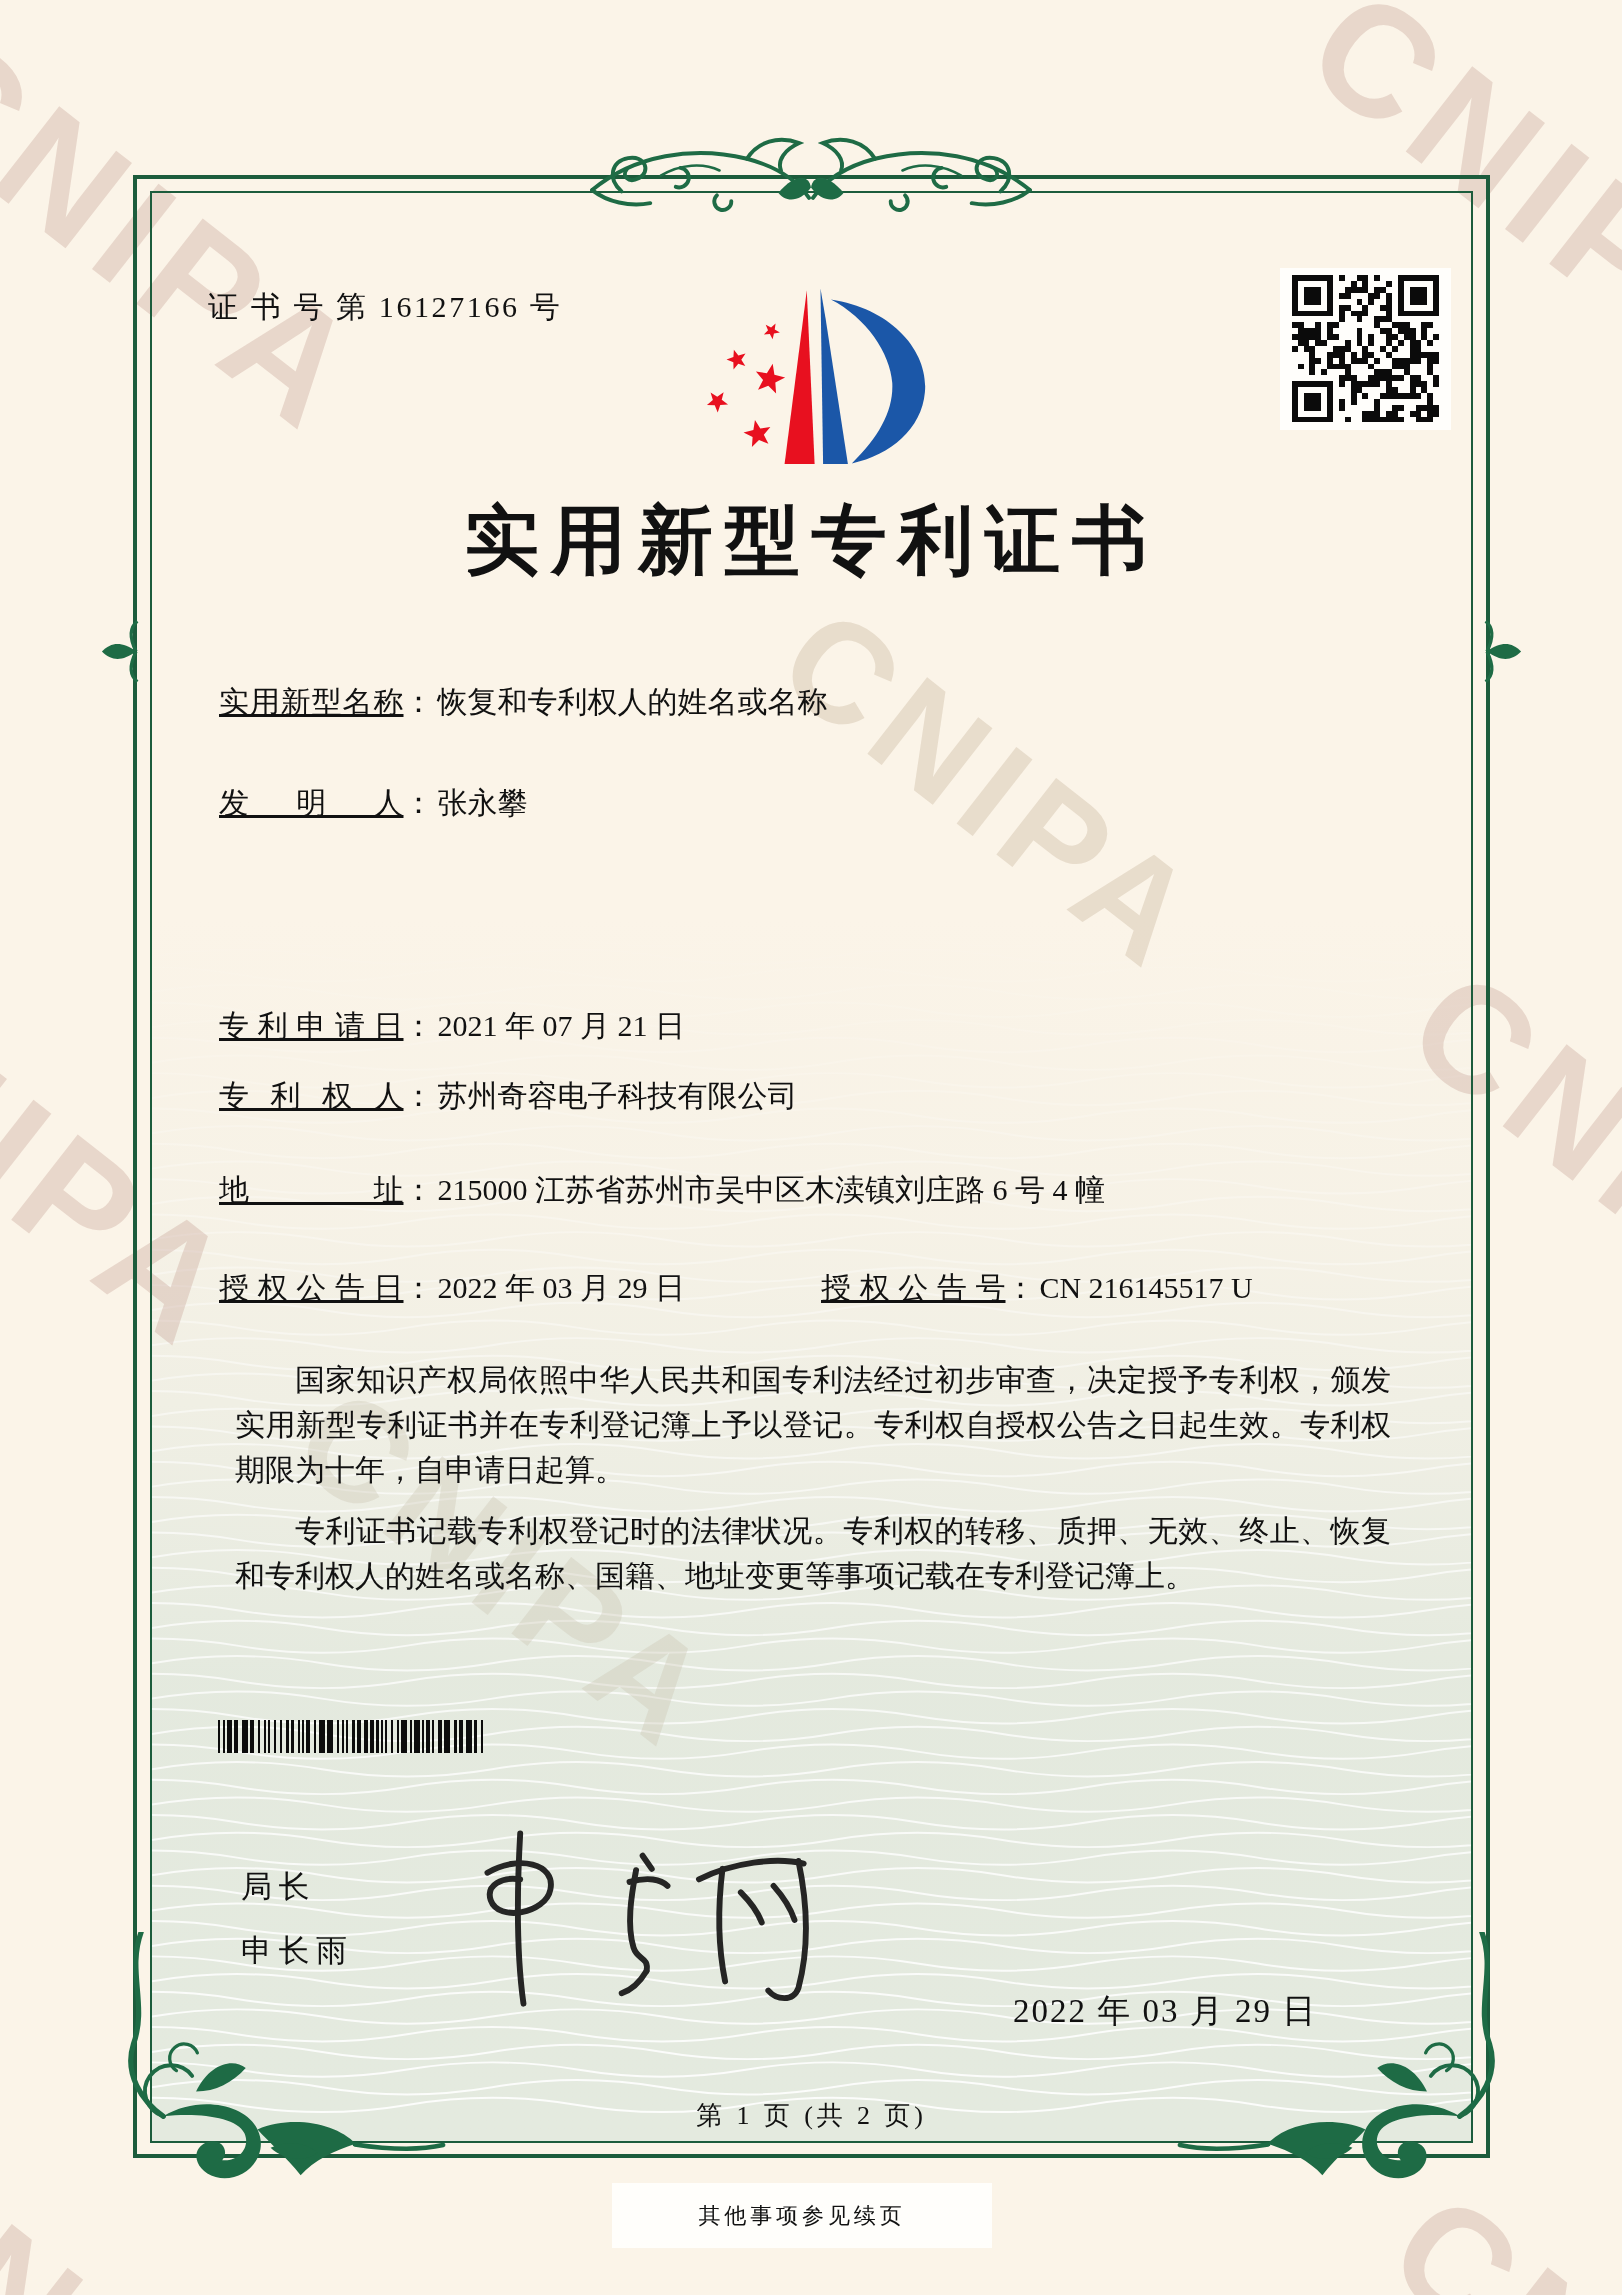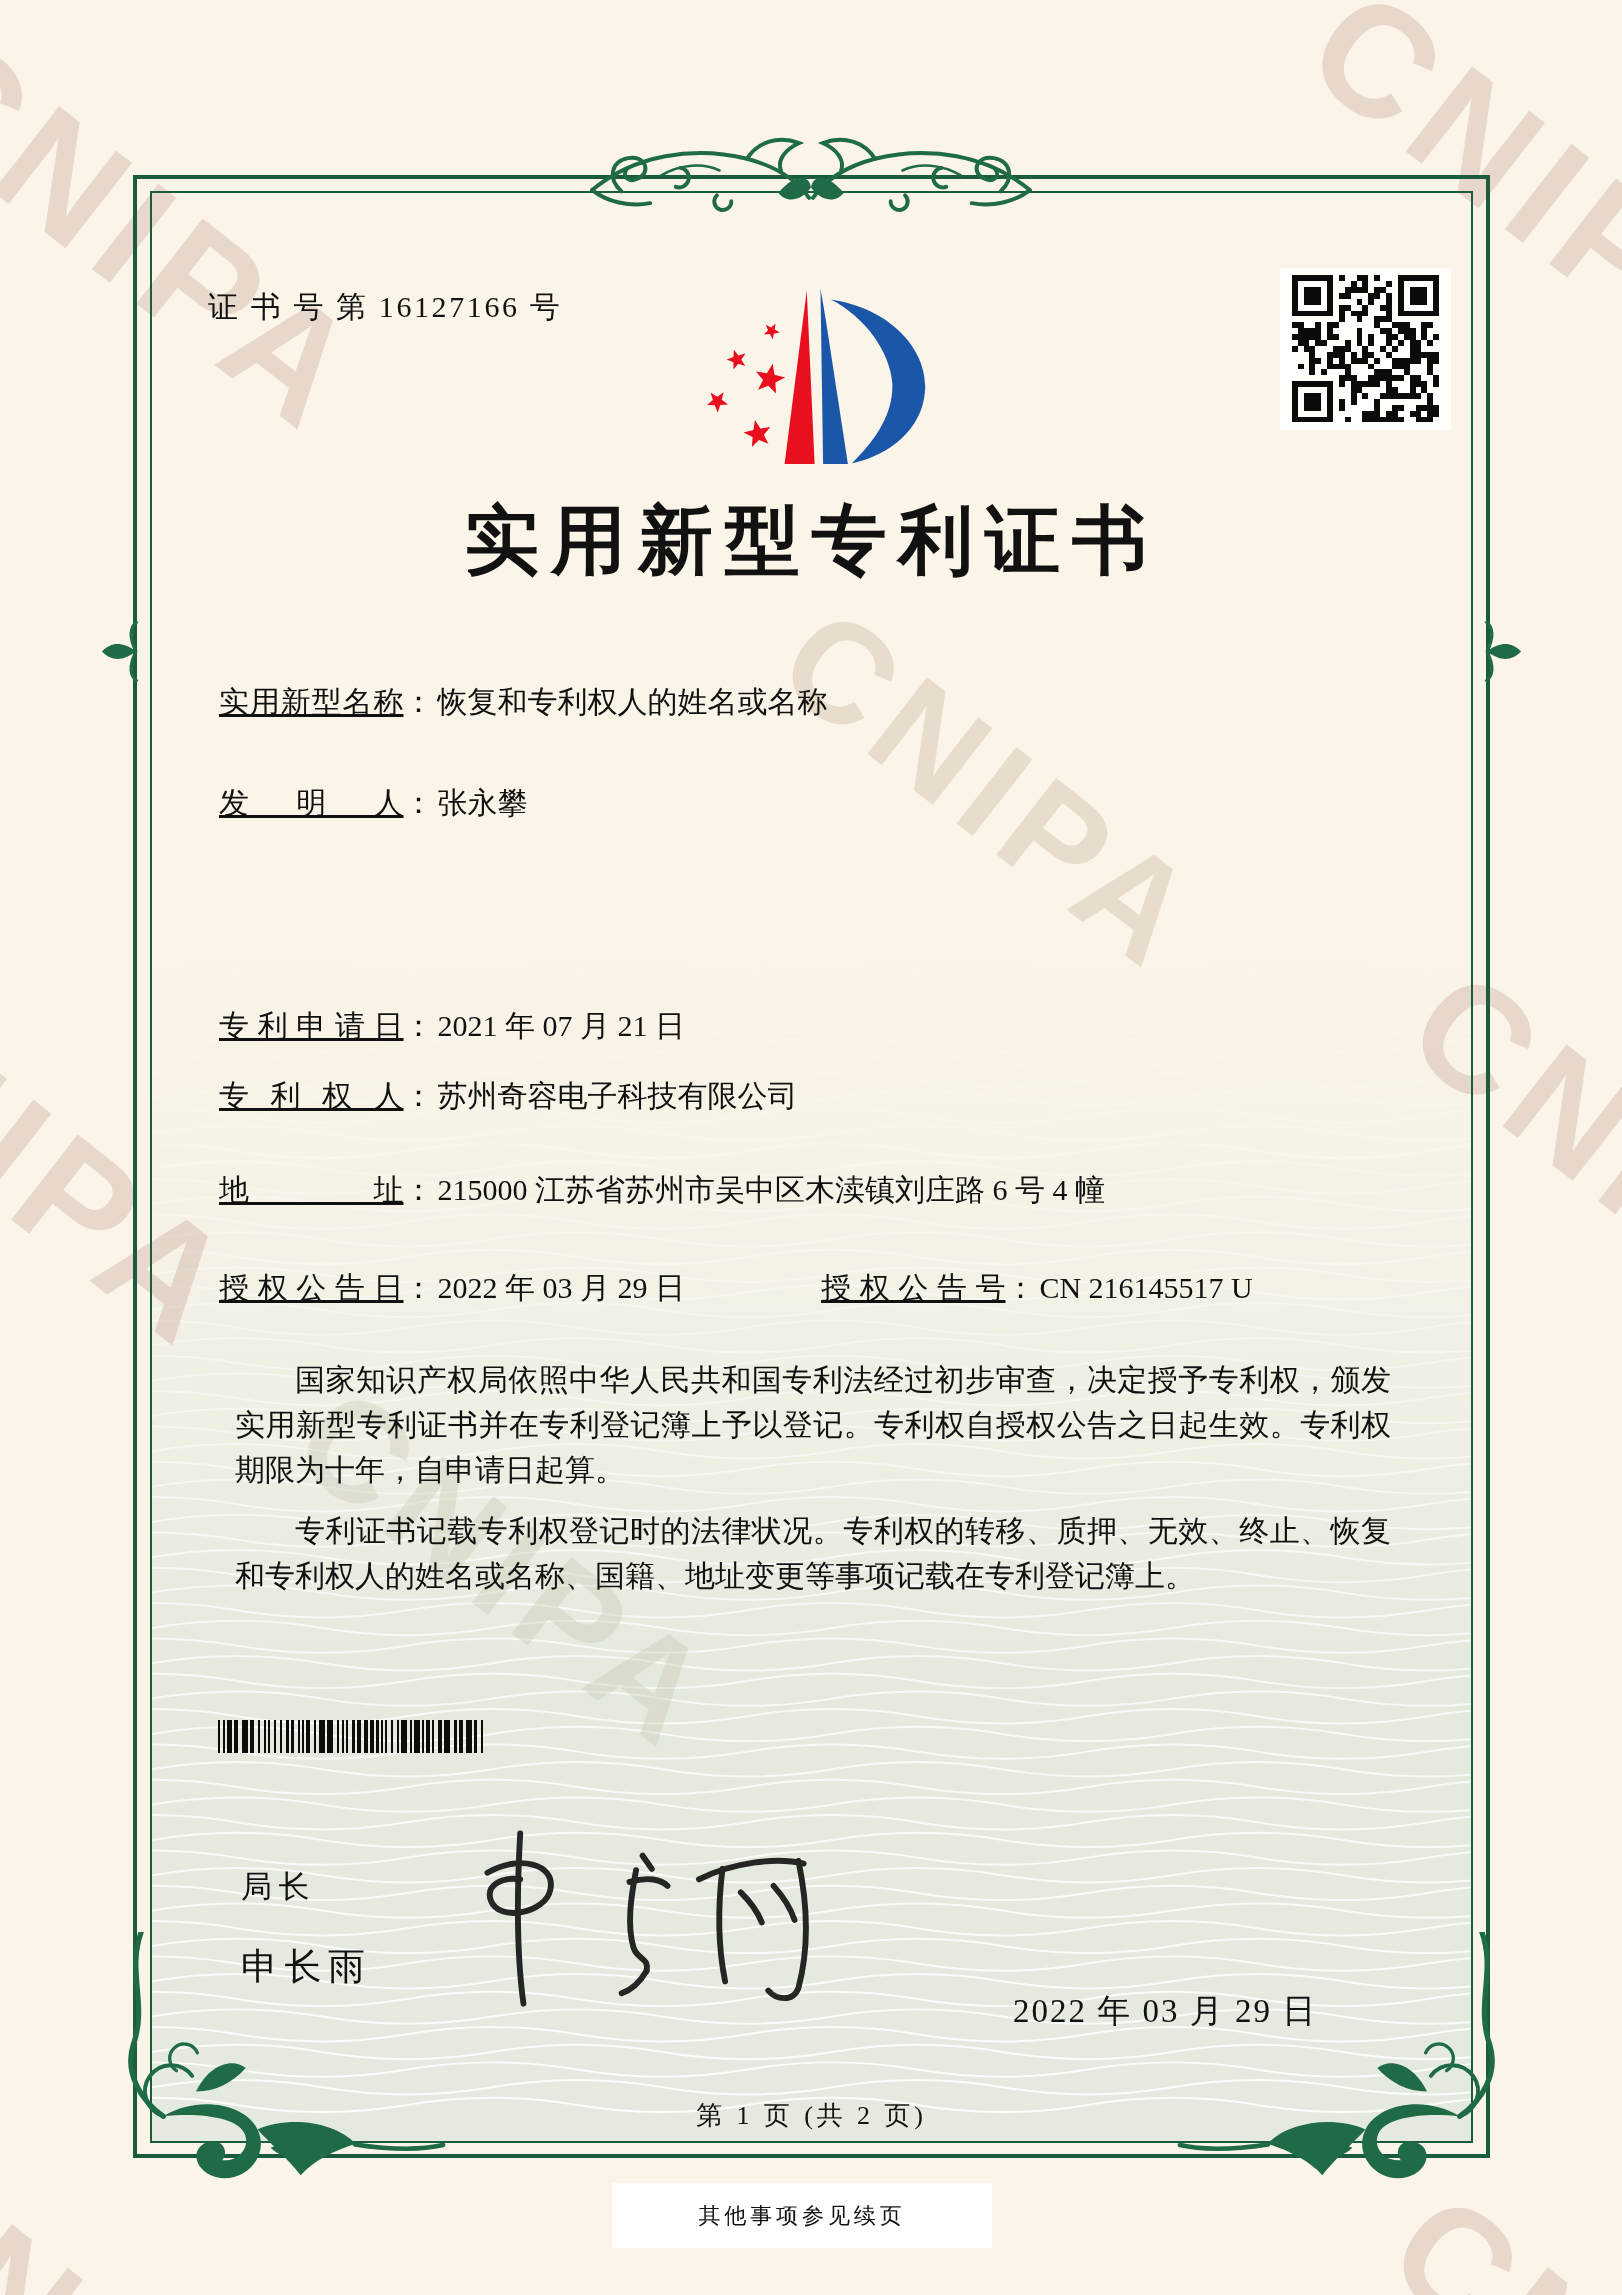--- a/index.html
+++ b/index.html
@@ -52,21 +52,21 @@
 
   .paras{position:absolute;left:219px;top:1341px;width:1188px;font-size:30px;
          line-height:45px;text-align:justify;}
   .paras p{margin:16px;text-indent:2em;}
 
   .barcode{position:absolute;left:218px;top:1720px;width:271px;height:33px;
            display:flex;align-items:stretch;}
   .barcode div{background:#0c0c0c;height:100%;}
 
   .sig-role{position:absolute;left:241px;top:1866px;font-size:31px;letter-spacing:6.5px;}
-  .sig-name{position:absolute;left:241px;top:1930px;font-size:37px;letter-spacing:6.5px;margin-top:12px;}
+  .sig-name{position:absolute;left:241px;top:1930px;font-size:31px;letter-spacing:6.5px;}
   .sig-script{position:absolute;left:458px;top:1819px;}
   .grant-date{position:absolute;left:1013px;top:1989px;font-size:33px;letter-spacing:2px;}
 
   .page-info{position:absolute;left:152px;right:152px;top:2098px;text-align:center;
              font-size:26px;letter-spacing:3.9px;}
   .cont-band{position:absolute;left:612px;top:2183px;width:380px;height:65px;
              background:#fffefb;z-index:5;}
   .cont-note{width:100%;height:100%;display:flex;align-items:center;justify-content:center;
              font-size:22px;letter-spacing:3.9px;}
 </style>

